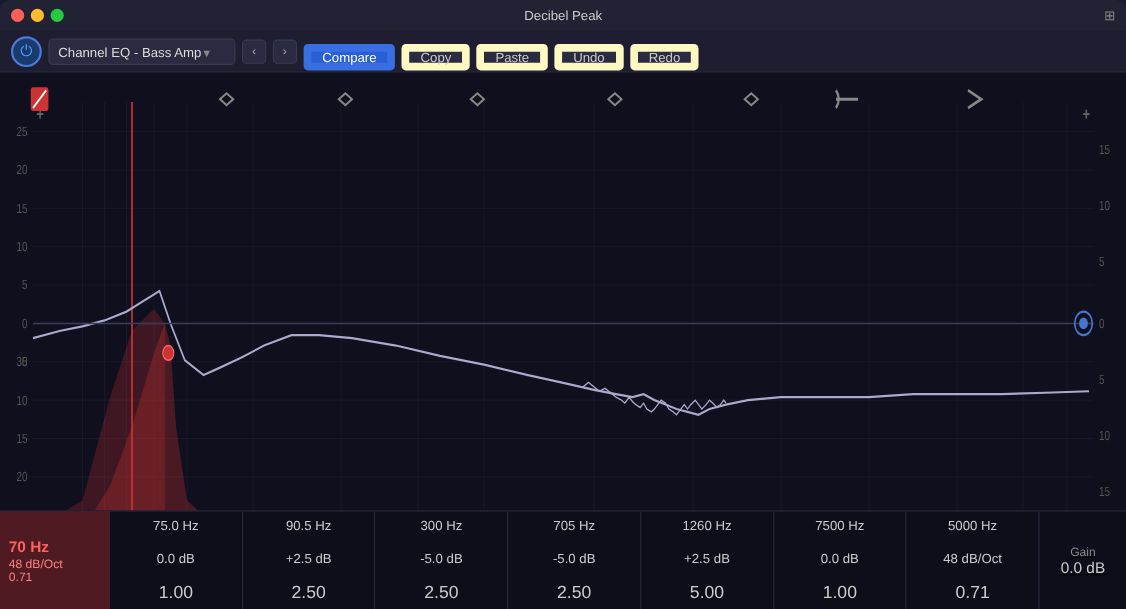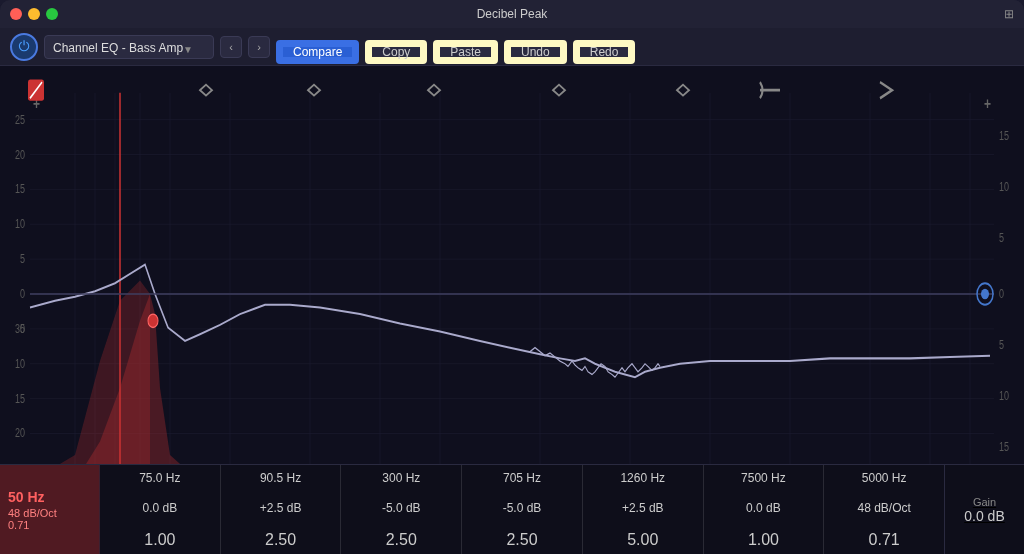--- a/index.html
+++ b/index.html
@@ -480,21 +480,21 @@
 
       <circle cx="985" cy="170" r="8" fill="none" stroke="#4477cc" stroke-width="1.5"></circle>
       <circle cx="985" cy="170" r="4" fill="#4477cc"></circle>
 
     </svg>
   </div>
 
   <div class="bottom-panel">
 
     <div class="band-info-box">
-      <div class="band-info-freq">50 Hz</div>
+      <div class="band-info-freq">70 Hz</div>
       <div class="band-info-sub">48 dB/Oct</div>
       <div class="band-info-sub">0.71</div>
     </div>
 
     <div class="band-params">
       <div class="band-param-col">
         <div class="param-freq">75.0 Hz</div>
         <div class="param-gain">0.0 dB</div>
         <div class="param-q">1.00</div>
       </div>

